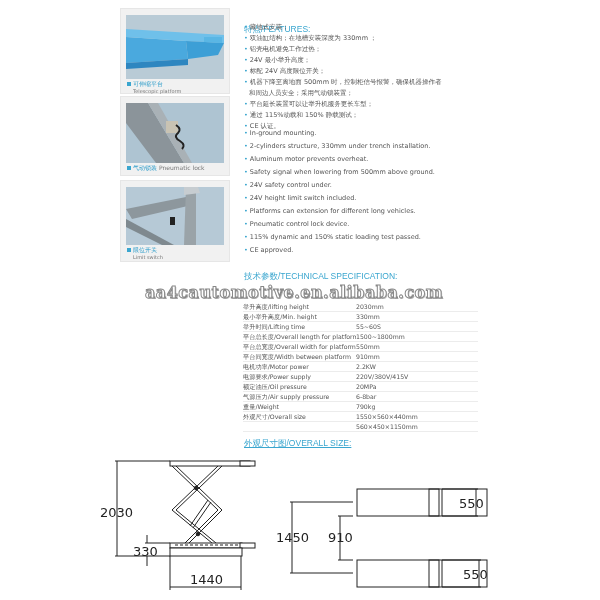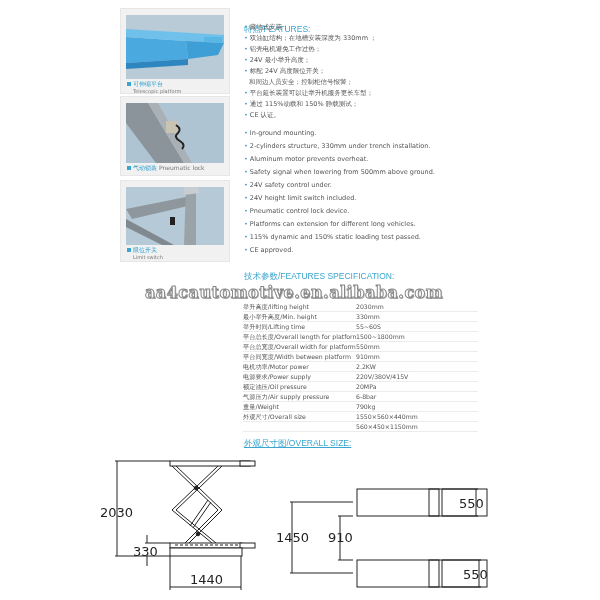--- a/index.html
+++ b/index.html
@@ -77,39 +77,40 @@
   </div>
 </div>
 
 <div class="h-title" style="top:24px;">特点/FEATURES:</div>
 <ul class="feat" style="top:22px;">
   <li>藏地式安装；</li>
   <li>双油缸结构；在地槽安装深度为 330mm ；</li>
   <li>铝壳电机避免工作过热；</li>
   <li>24V 最小举升高度；</li>
   <li>标配 24V 高度限位开关；</li>
-  <li class="cont">和周边人员安全；控制柜信号报警；</li>
+  <li>机器下降至离地面 500mm 时，控制柜信号报警，确保机器操作者</li>
+  <li class="cont">和周边人员安全；采用气动锁装置；</li>
   <li>平台延长装置可以让举升机服务更长车型；</li>
   <li>通过 115%动载和 150% 静载测试；</li>
   <li>CE 认证。</li>
 </ul>
 <ul class="feat en" style="top:127px;">
   <li>In-ground mounting.</li>
   <li>2-cylinders structure, 330mm under trench installation.</li>
   <li>Aluminum motor prevents overheat.</li>
   <li>Safety signal when lowering from 500mm above ground.</li>
   <li>24V safety control under.</li>
   <li>24V height limit switch included.</li>
+  <li>Platforms can extension for different long vehicles.</li>
   <li>Pneumatic control lock device.</li>
-  <li>Platforms can extension for different long vehicles.</li>
   <li>115% dynamic and 150% static loading test passed.</li>
   <li>CE approved.</li>
 </ul>
 
-<div class="h-title" style="top:271px;">技术参数/FEATURES SPECIFICATION:</div>
+<div class="h-title" style="top:271px;">技术参数/TECHNICAL SPECIFICATION:</div>
 <div class="spec">
   <div class="row">
       <span class="k">举升高度/lifting height</span>
       <span class="v">2030mm</span>
     </div>
   <div class="row">
       <span class="k">最小举升高度/Min. height</span>
       <span class="v">330mm</span>
     </div>
   <div class="row">

